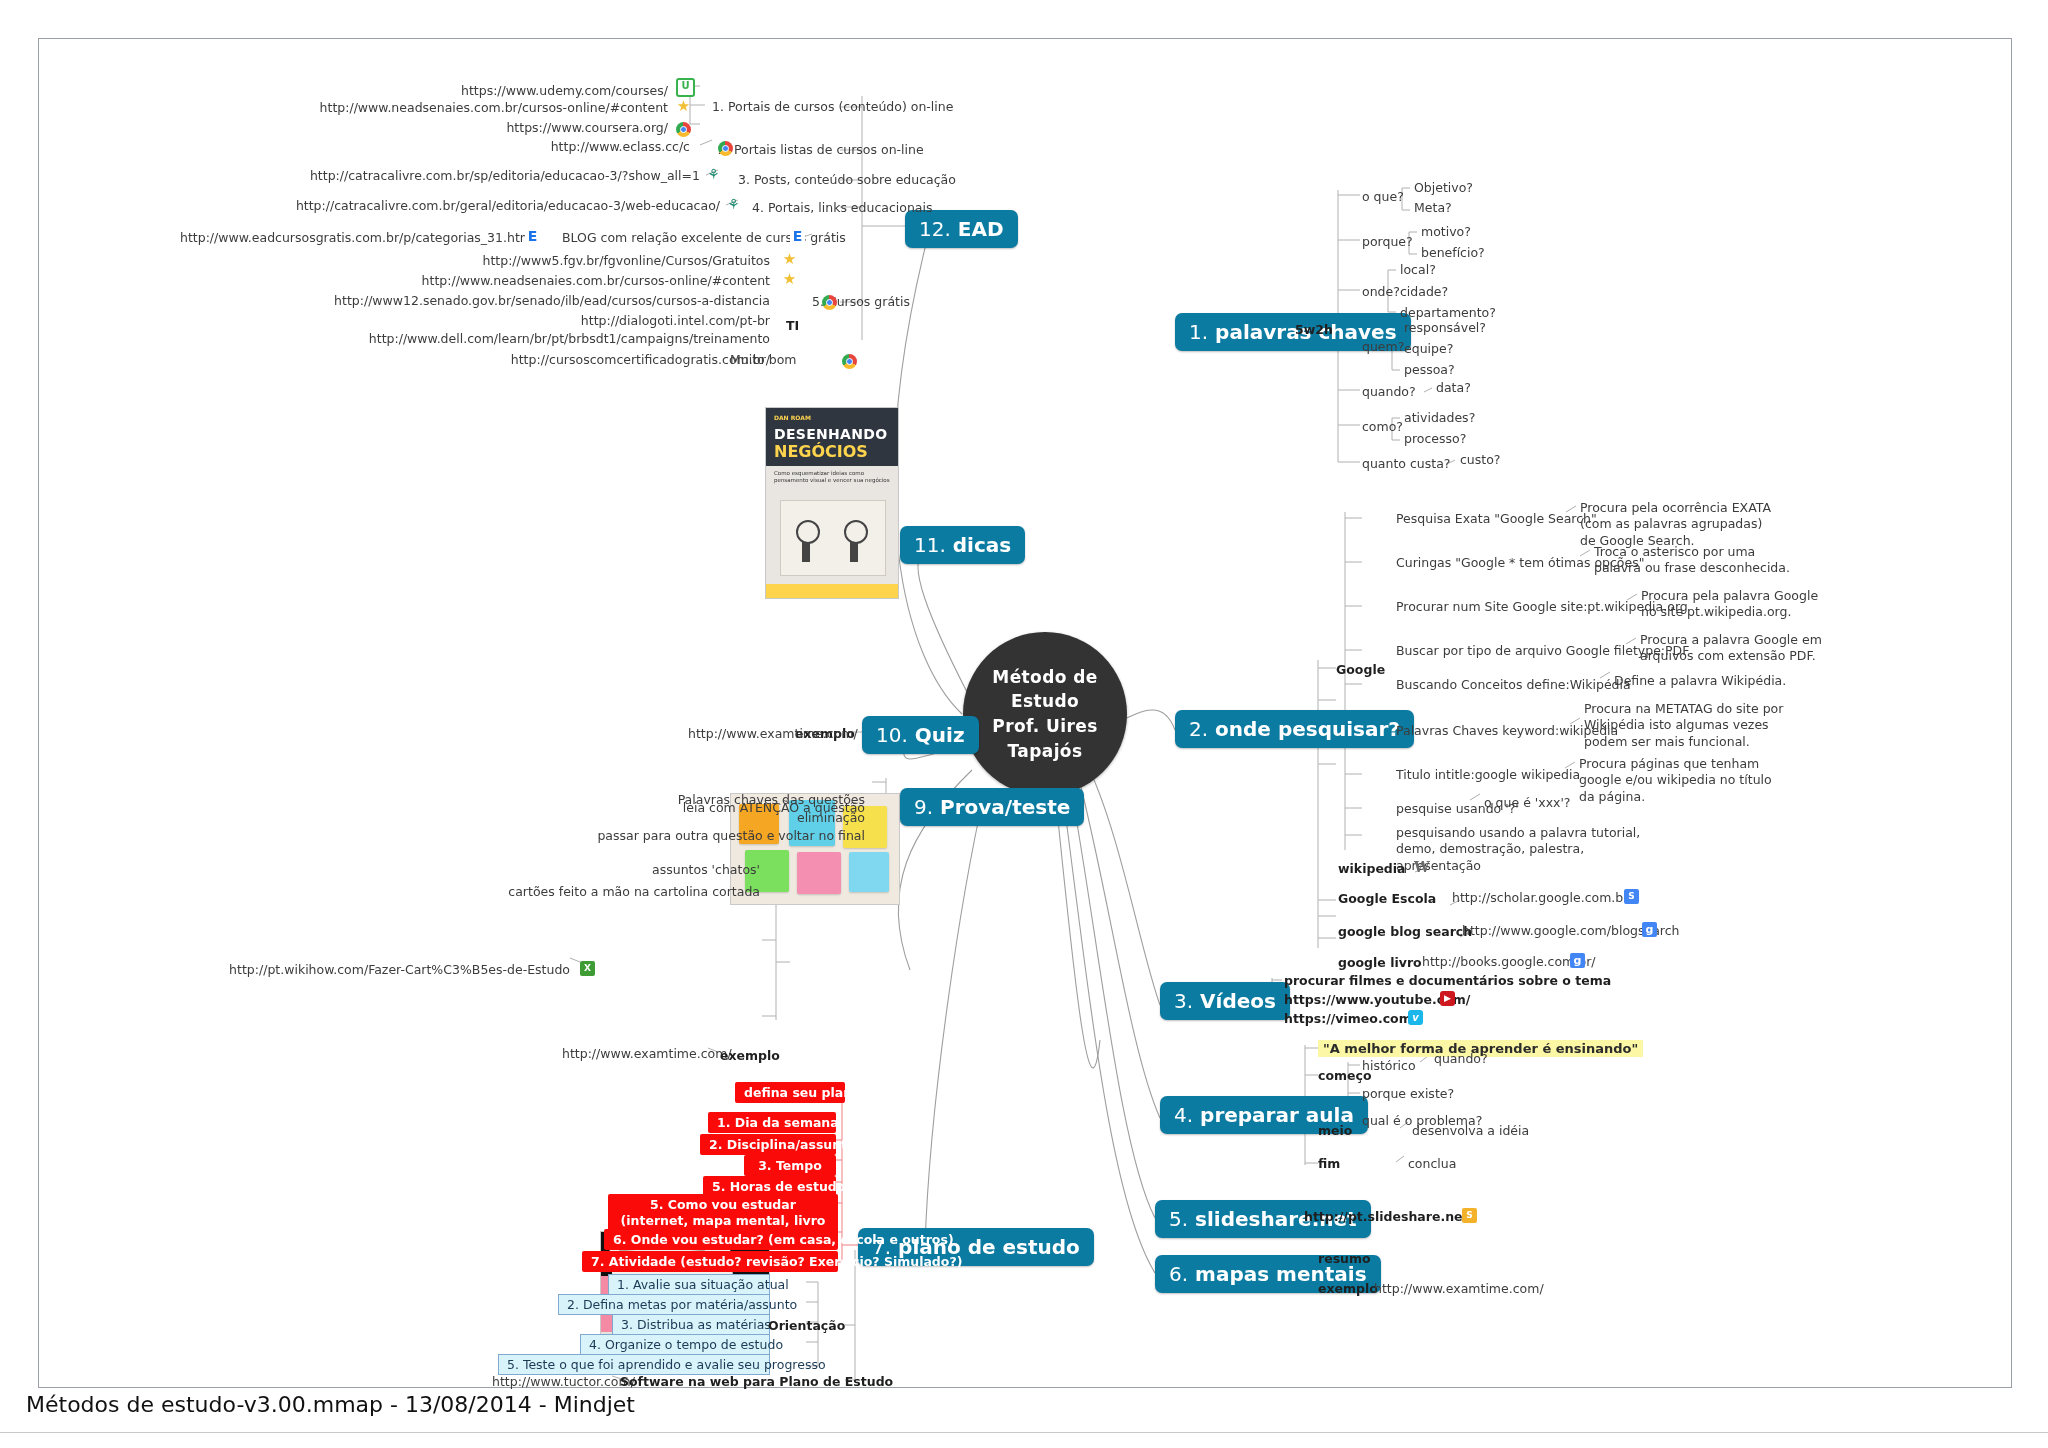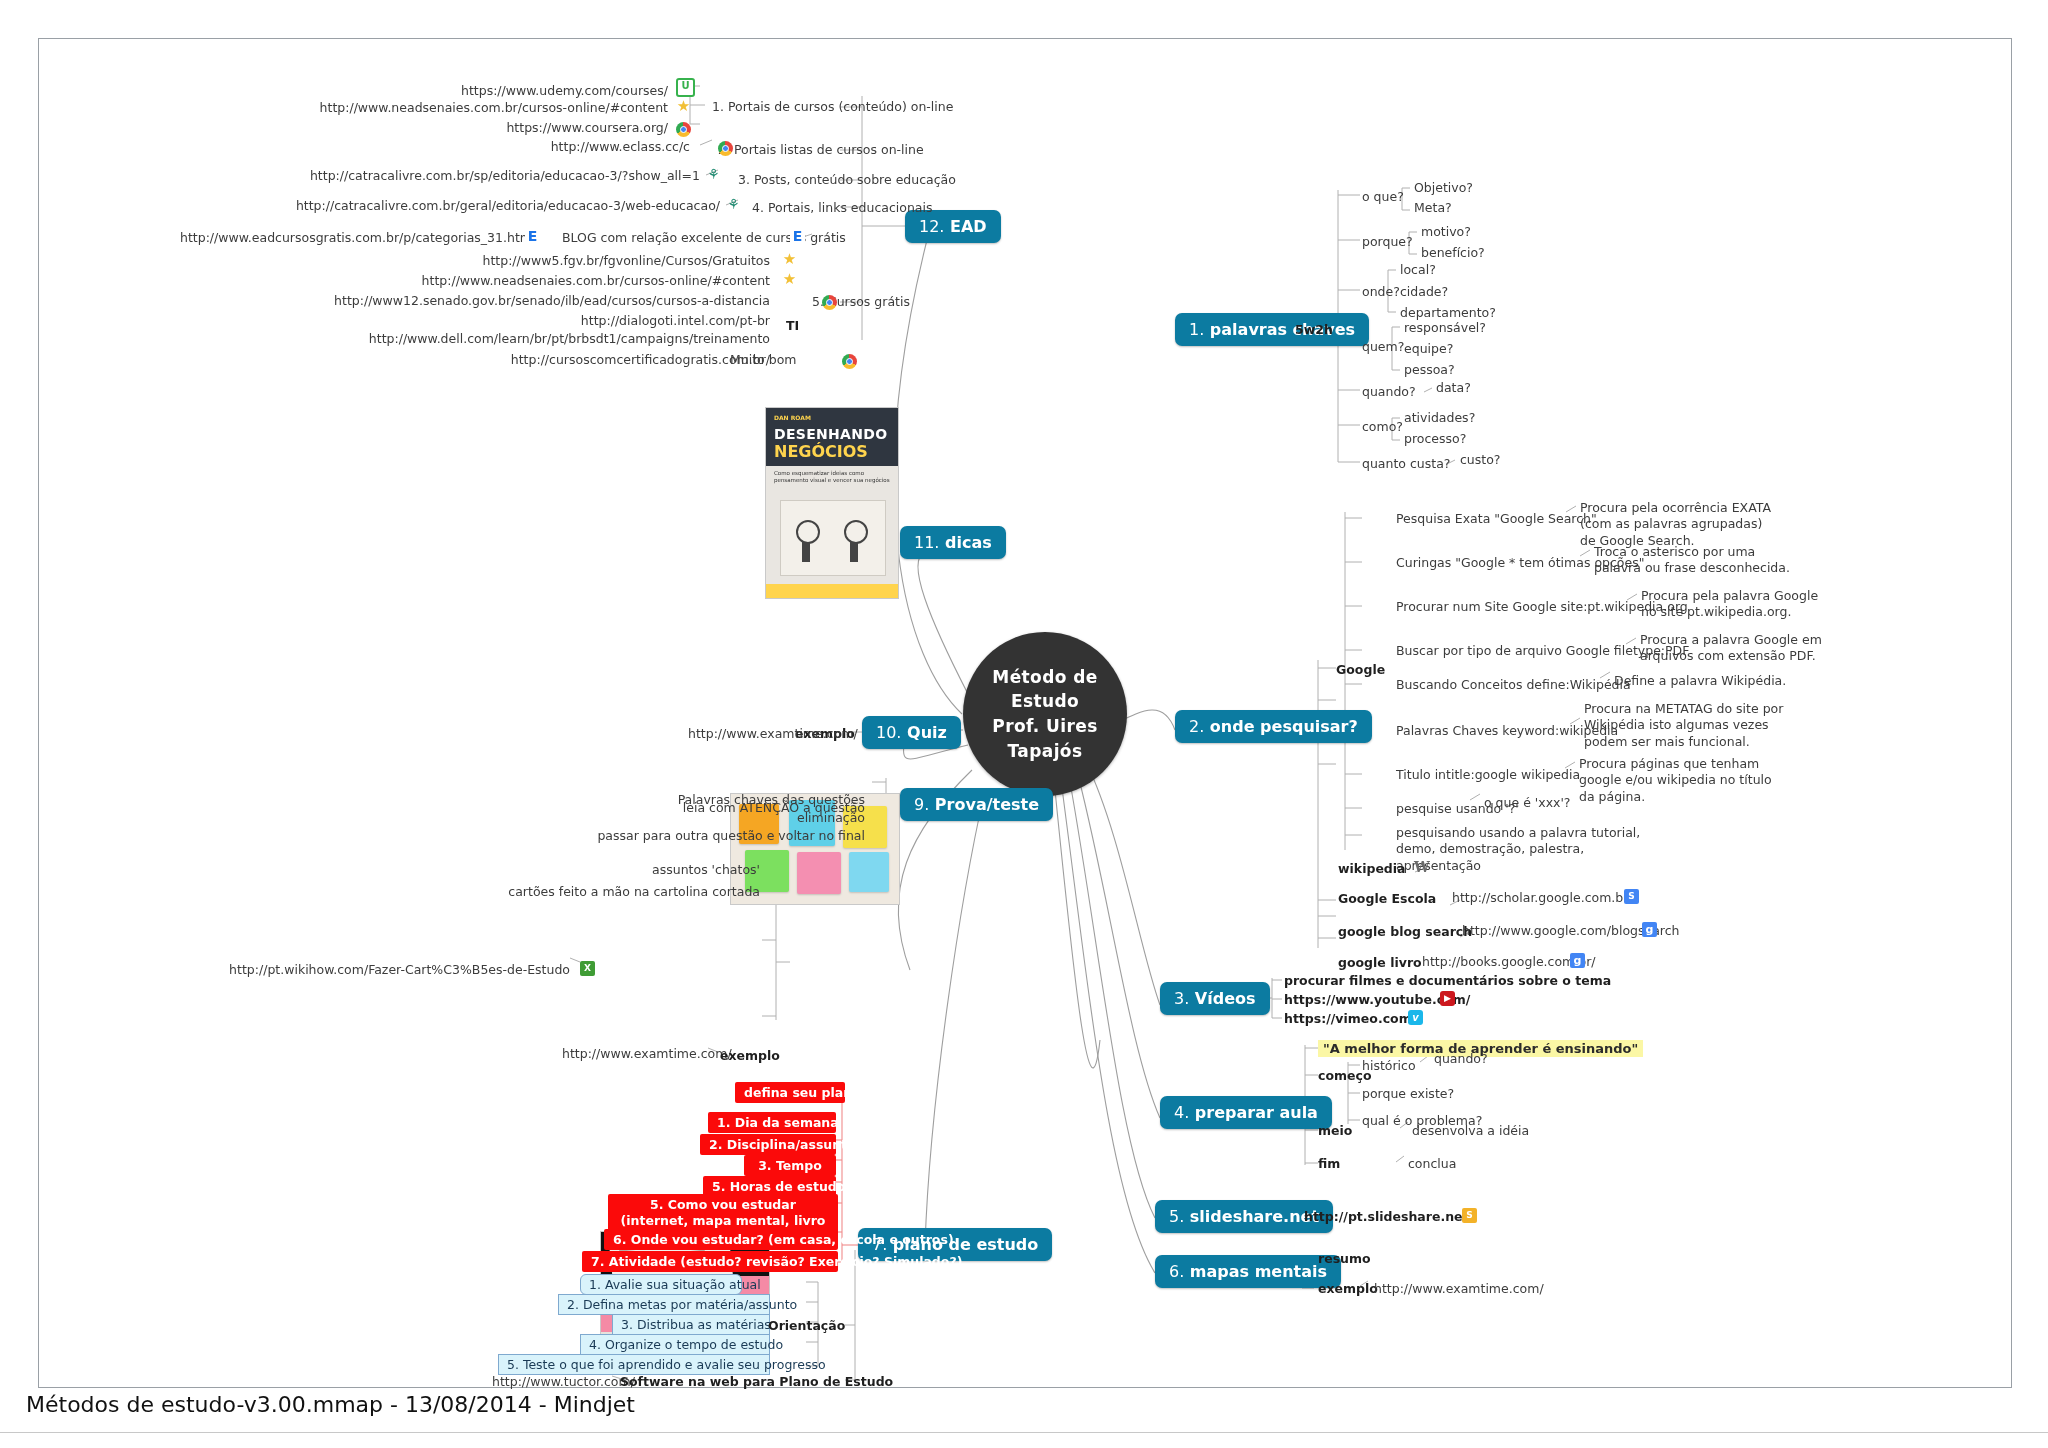--- a/index.html
+++ b/index.html
@@ -5,21 +5,21 @@
   html,body{margin:0;padding:0;background:#ffffff;}
   body{font-family:"DejaVu Sans","Liberation Sans",sans-serif;}
   #canvas{position:relative;width:2048px;height:1448px;background:#fff;overflow:hidden;}
   #sheet{position:absolute;left:38px;top:38px;width:1972px;height:1348px;border:1px solid #9aa0a6;background:#fff;}
   .abs{position:absolute;}
   svg.links{position:absolute;left:0;top:0;width:2048px;height:1448px;pointer-events:none;}
 
   
   .mainbox{
     background:#0c7ba1;color:#ffffff;border-radius:7px;
-    padding:7px 14px;font-size:16px;font-weight:bold;white-space:nowrap;
+    padding:7px 14px;font-size:20px;font-weight:bold;white-space:nowrap;
     box-shadow:0 1px 2px rgba(0,0,0,.25);
   }
   .mainbox .num{font-weight:normal;}
   .mainbox.two-line{line-height:1.25;text-align:center;padding:8px 16px;}
 
   .center{
     width:164px;height:164px;border-radius:50%;background:#333333;color:#fff;
     display:flex;align-items:center;justify-content:center;text-align:center;
     font-size:17px;font-weight:bold;line-height:1.45;letter-spacing:.4px;
     box-shadow:0 1px 3px rgba(0,0,0,.3);
@@ -376,21 +376,21 @@
 
   <div class="abs redbox" style="left:735px;top:1082px;width:92px;">defina seu plano</div>
   <div class="abs redbox" style="left:708px;top:1112px;width:110px;">1. Dia da semana</div>
   <div class="abs redbox" style="left:700px;top:1134px;width:118px;">2. Disciplina/assunto</div>
   <div class="abs redbox" style="left:744px;top:1155px;width:74px;">3. Tempo</div>
   <div class="abs redbox" style="left:703px;top:1176px;width:115px;">5. Horas de estudo</div>
   <div class="abs redbox wrap" style="left:608px;top:1194px;width:212px;line-height:1.25;">5. Como vou estudar (internet, mapa mental, livro e outros)?</div>
   <div class="abs redbox" style="left:604px;top:1229px;width:216px;">6. Onde vou estudar? (em casa, escola e outros)</div>
   <div class="abs redbox" style="left:582px;top:1251px;width:238px;">7. Atividade (estudo? revisão? Exercício? Simulado?)</div>
 
-  <div class="abs bluebox" style="left:580px;top:1274px;width:144px;border-radius:6px;">1. Avalie sua situação atual</div>
+  <div class="abs bluebox" style="left:608px;top:1274px;width:144px;">1. Avalie sua situação atual</div>
   <div class="abs bluebox" style="left:558px;top:1294px;width:194px;">2. Defina metas por matéria/assunto</div>
   <div class="abs bluebox" style="left:612px;top:1314px;width:140px;">3. Distribua as matérias</div>
   <div class="abs bluebox" style="left:580px;top:1334px;width:172px;">4. Organize o tempo de estudo</div>
   <div class="abs bluebox" style="left:498px;top:1354px;width:254px;">5. Teste o que foi aprendido e avalie seu progresso</div>
   <div class="abs t b" style="left:768px;top:1318px;">Orientação</div>
 
   <div class="abs t" style="left:492px;top:1374px;">http://www.tuctor.com/</div>
   <div class="abs t b" style="left:620px;top:1374px;">Software na web para Plano de Estudo</div>
 
   

